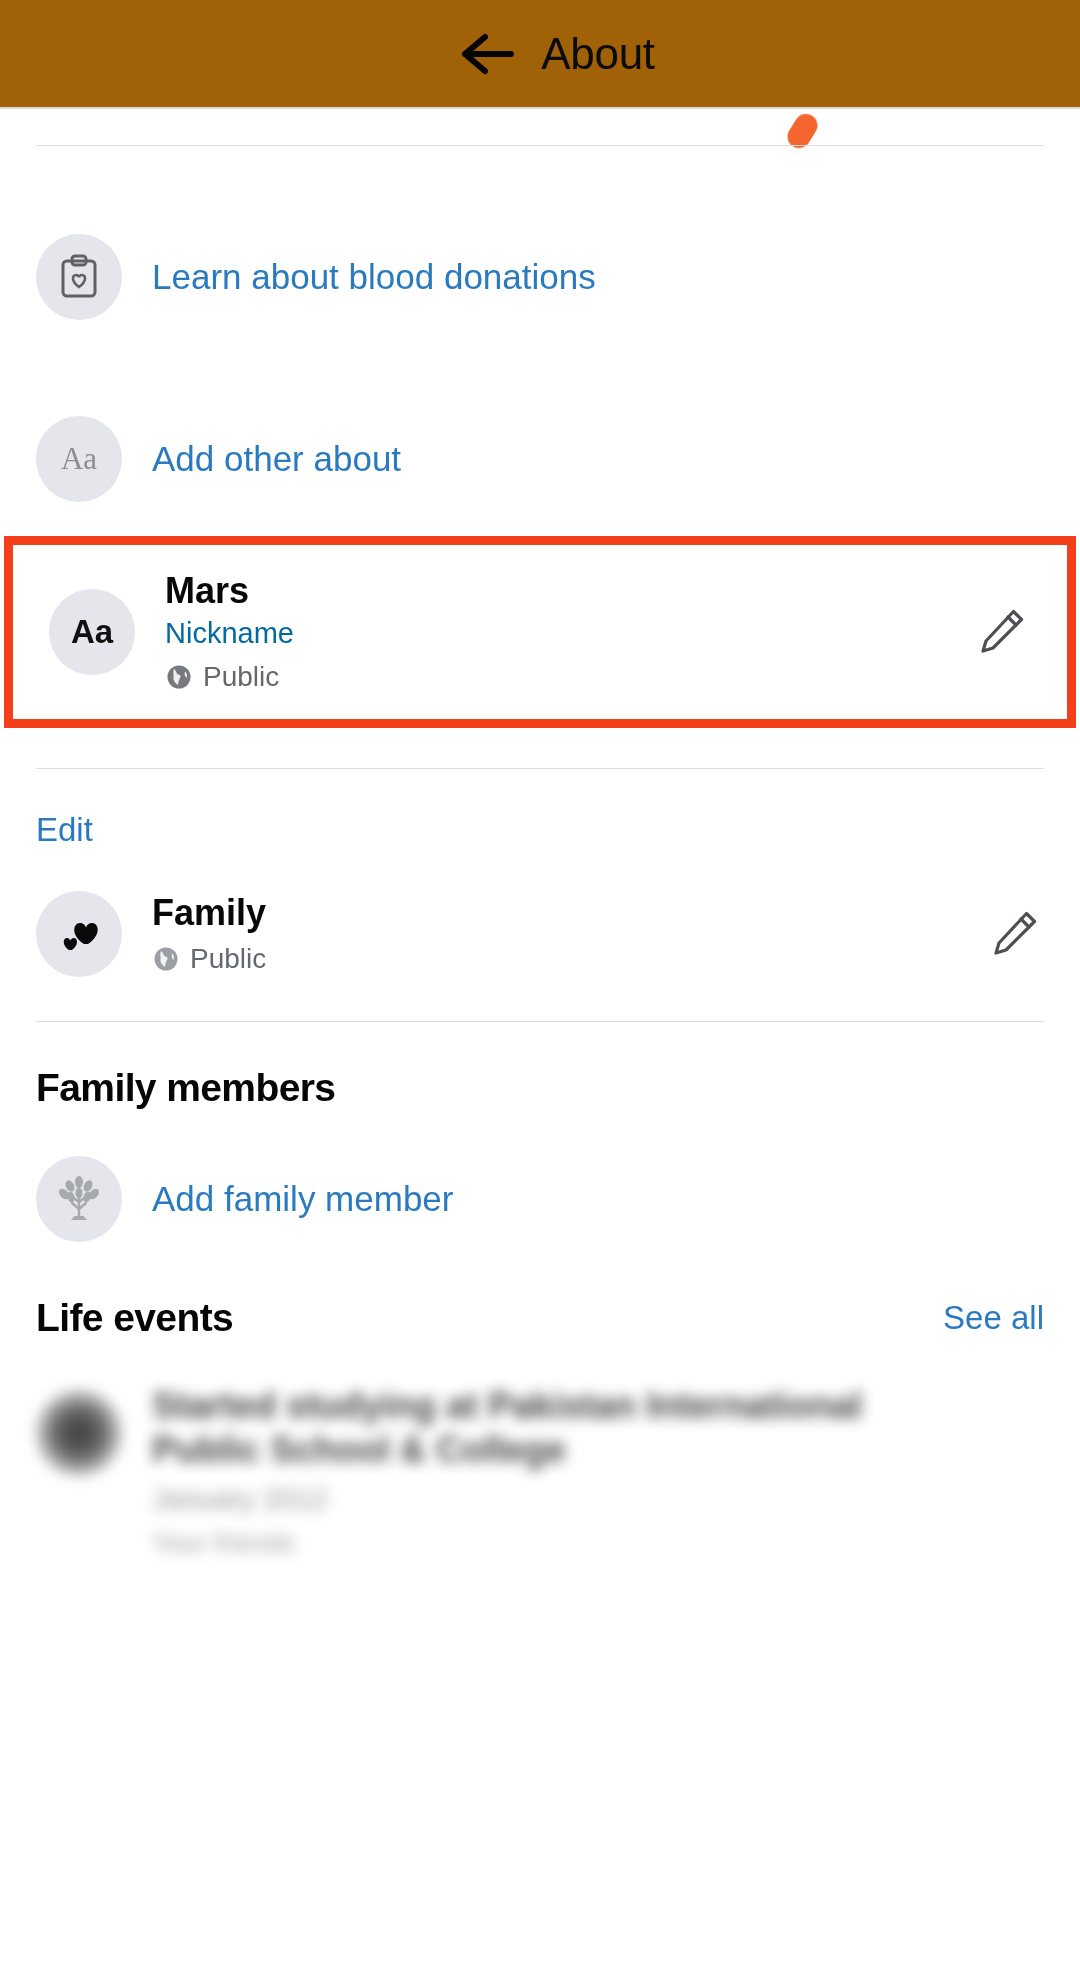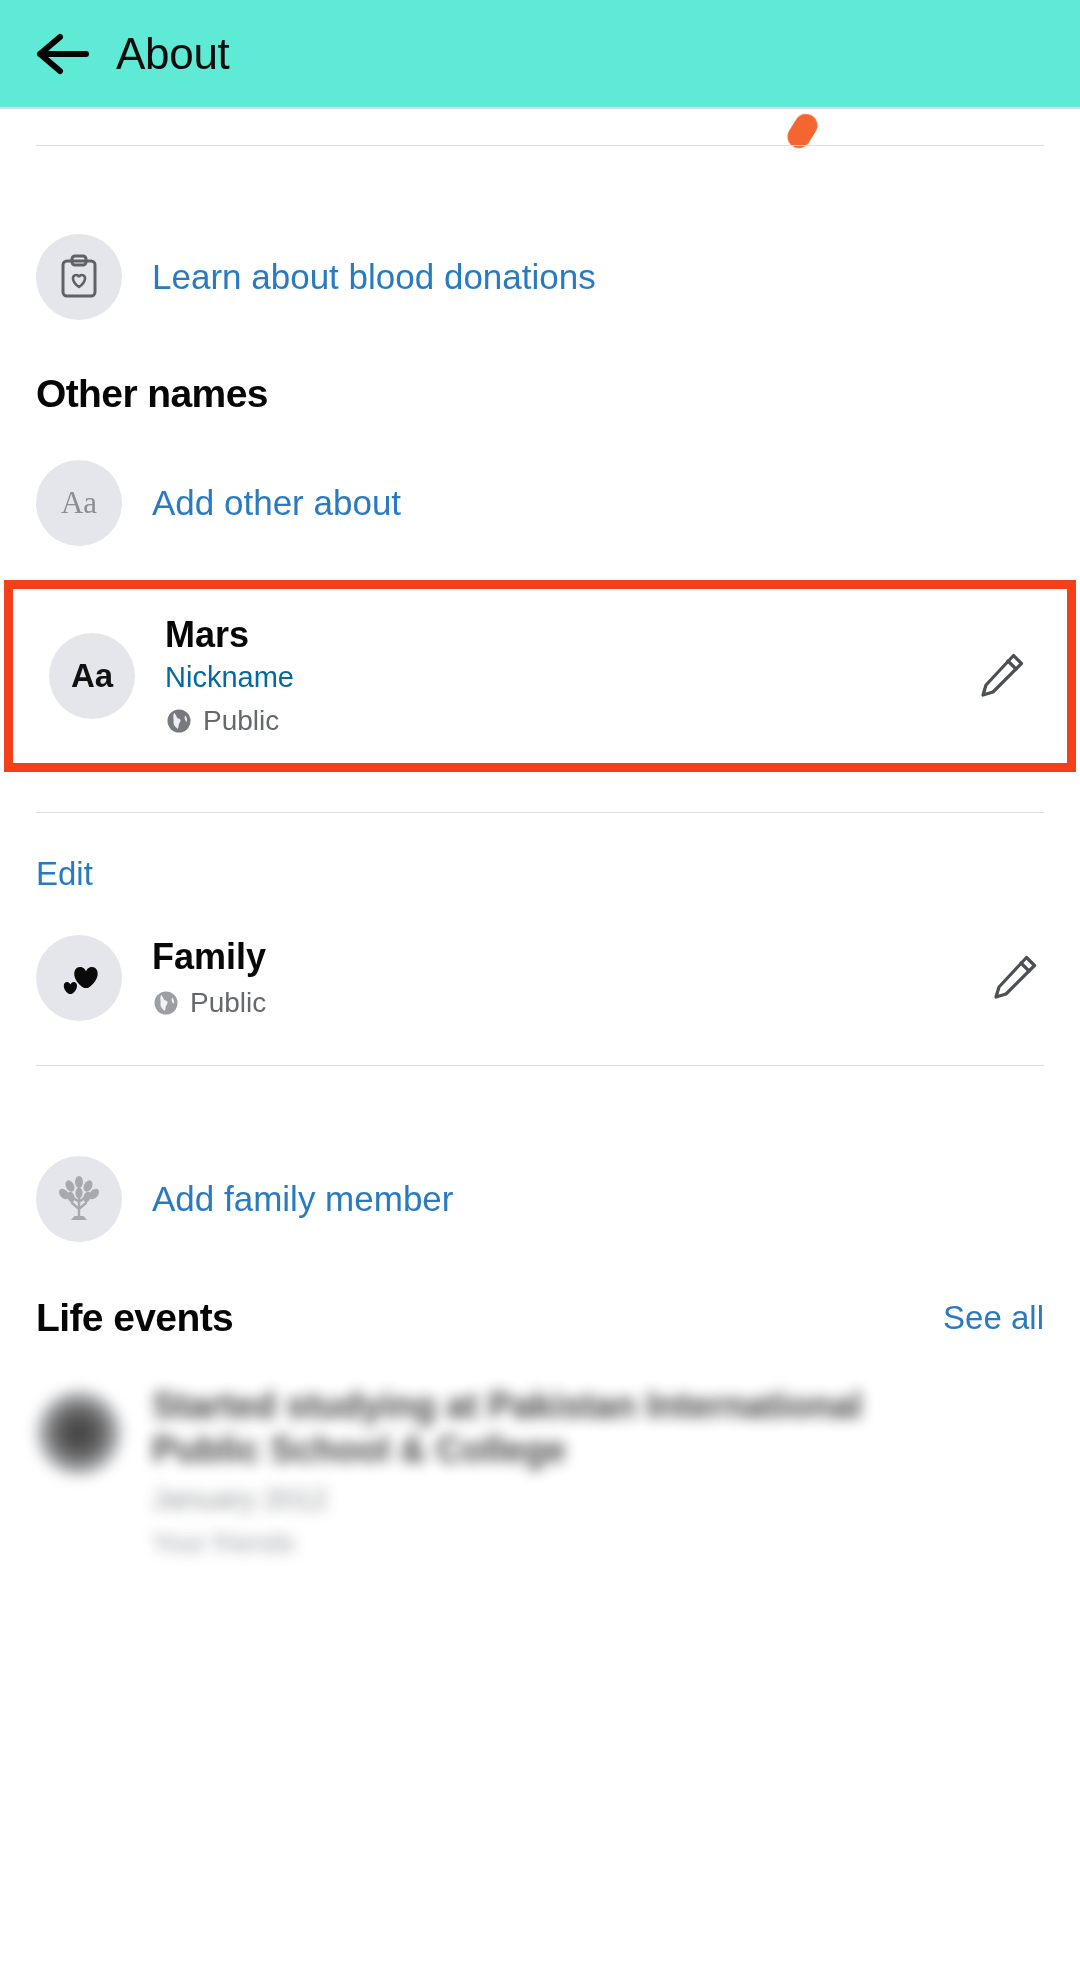--- a/index.html
+++ b/index.html
@@ -18,22 +18,23 @@
     overflow: hidden;
   }
 
   
   .header {
     position: relative;
     height: 109px;
     display: flex;
     align-items: center;
     padding-left: 36px;
-    background: #5eead4;
+    background: #a16207;
     border-bottom: 2px solid #d8dadf;
+    justify-content: center;
   }
   .back-arrow {
     width: 54px;
     height: 54px;
     display: flex;
     align-items: center;
     justify-content: center;
     cursor: pointer;
   }
   .back-arrow svg { display: block; }
@@ -206,21 +207,20 @@
         <svg width="42" height="46" viewBox="0 0 42 46" aria-hidden="true">
           <rect x="5" y="7" width="32" height="35" rx="4" fill="none" stroke="#5e6165" stroke-width="3"></rect>
           <rect x="14" y="2" width="14" height="9" rx="3" fill="none" stroke="#5e6165" stroke-width="3"></rect>
           <path d="M21 33 C13 27.5 14 21 18 21 C20 21 21 22.6 21 23.6 C21 22.6 22 21 24 21 C28 21 29 27.5 21 33 Z" fill="none" stroke="#5e6165" stroke-width="2.6"></path>
         </svg>
       </div>
       <div class="row-label">Learn about blood donations</div>
     </div>
 
     <div style="height:52px"></div>
-    <div class="section-title">Other names</div>
 
     <div class="row" style="margin-top:44px;">
       <div class="avatar">
         <span class="aa-muted">Aa</span>
       </div>
       <div class="row-label">Add other about</div>
     </div>
 
     <div style="height:34px"></div>
     <div class="highlight">
@@ -282,20 +282,21 @@
         <svg width="58" height="58" viewBox="0 0 58 58" aria-hidden="true">
           <path d="M41.5 8.5 L49.5 16.5 L21 45 L11 48 L14 38 Z" fill="none" stroke="#4c4f54" stroke-width="3.2" stroke-linejoin="round"></path>
           <path d="M36 14 L44 22" stroke="#4c4f54" stroke-width="3.2" stroke-linecap="round"></path>
         </svg>
       </div>
     </div>
 
     <div class="divider" style="margin-top:44px;"></div>
 
     <div style="height:44px"></div>
+    <div class="section-title">Family members</div>
 
     <div class="row" style="margin-top:46px;">
       <div class="avatar">
         <svg width="46" height="50" viewBox="0 0 46 50" aria-hidden="true">
           <g fill="#a6a9ae">
             <ellipse cx="23" cy="8" rx="4" ry="6"></ellipse>
             <ellipse cx="14" cy="12" rx="4" ry="6" transform="rotate(-28 14 12)"></ellipse>
             <ellipse cx="32" cy="12" rx="4" ry="6" transform="rotate(28 32 12)"></ellipse>
             <ellipse cx="8" cy="20" rx="4" ry="6" transform="rotate(-42 8 20)"></ellipse>
             <ellipse cx="38" cy="20" rx="4" ry="6" transform="rotate(42 38 20)"></ellipse>

